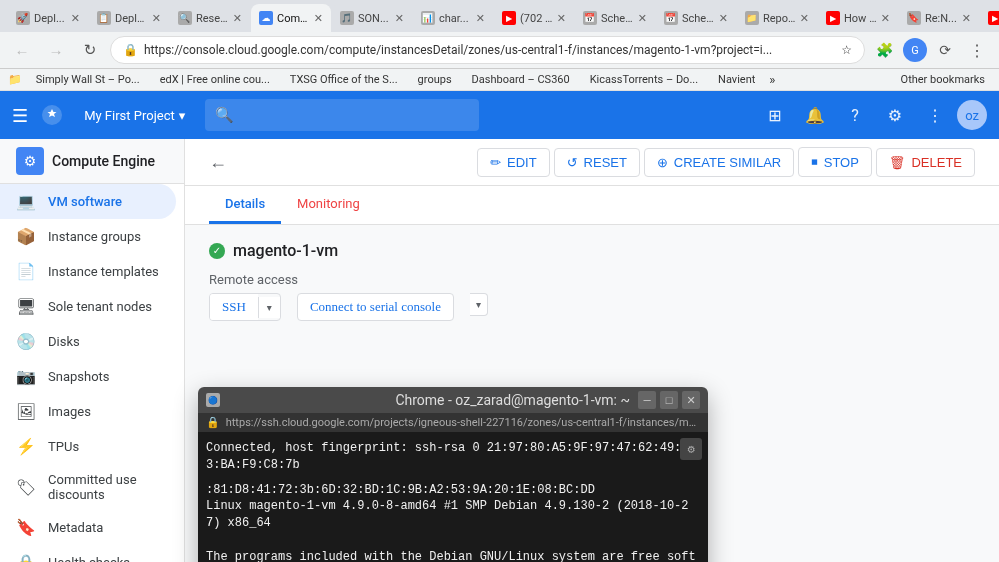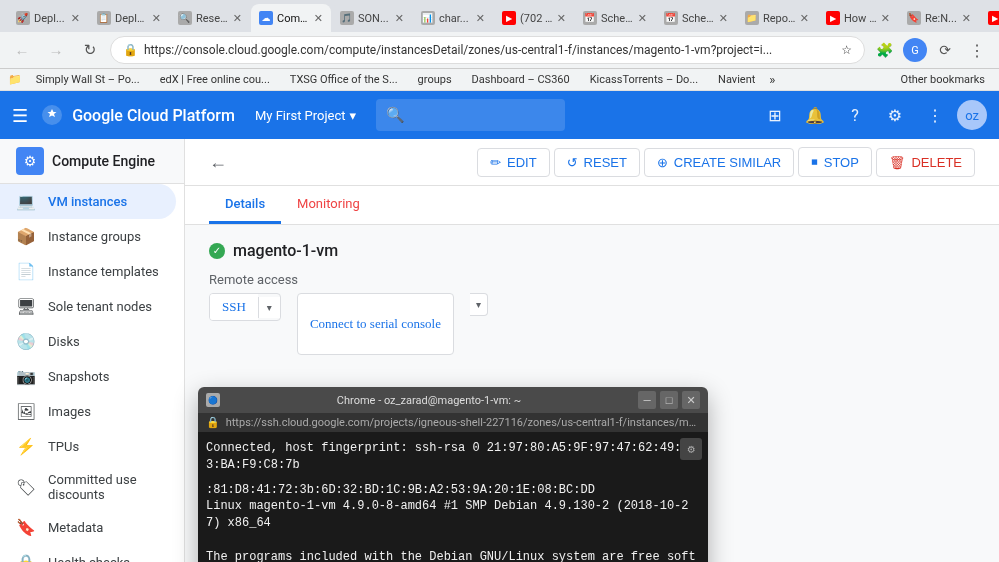--- a/index.html
+++ b/index.html
@@ -79,28 +79,28 @@
     .status-dot { width:16px;height:16px;border-radius:50%;background:#34a853;display:flex;align-items:center;justify-content:center; }
     .status-dot::after { content:'✓';color:#fff;font-size:10px; }
     .vm-name-text { font-size:16px;font-weight:500;color:#202124; }
 
     .remote-access { margin-bottom:12px; }
     .remote-access-label { font-size:13px;color:#5f6368;margin-bottom:6px; }
     .ssh-row { display:flex;align-items:flex-start;gap:16px;font-family:Liberation Serif, serif; }
     .ssh-btn { display:flex;align-items:center;gap:0;border:1px solid #dadce0;border-radius:4px;overflow:hidden; }
     .ssh-main { padding:5px 12px;background:#fff;font-size:13px;color:#1a73e8;font-weight:500;cursor:pointer; }
     .ssh-dropdown { padding:5px 8px;background:#fff;border-left:1px solid #dadce0;cursor:pointer;font-size:10px;color:#5f6368; }
-    .connect-serial { padding:22px 12px;border:1px solid #dadce0;border-radius:4px;background:#fff;font-size:13px;color:#1a73e8;cursor:pointer; }
+    .connect-serial { padding:5px 12px;border:1px solid #dadce0;border-radius:4px;background:#fff;font-size:13px;color:#1a73e8;cursor:pointer; }
     .serial-dropdown { padding:5px 6px;border:1px solid #dadce0;border-left:none;border-radius:0 4px 4px 0;background:#fff;cursor:pointer;font-size:10px;color:#5f6368; }
 
     
     .terminal-window { position:absolute;top:248px;left:198px;width:510px;z-index:10;border-radius:6px;overflow:hidden;box-shadow:0 8px 24px rgba(0,0,0,0.3); }
     .terminal-titlebar { background:#4a4a4a;display:flex;align-items:center;padding:4px 8px;gap:8px; }
     .terminal-favicon { width:14px;height:14px;border-radius:2px;background:#aaa;font-size:8px;display:flex;align-items:center;justify-content:center; }
-    .terminal-title { flex:1;font-size:11px;color:#ddd;text-align:center; }
+    .terminal-title { flex:1;font-size:14px;color:#ddd;text-align:right; }
     .terminal-win-btns { display:flex;gap:4px; }
     .terminal-win-btn { width:18px;height:18px;border-radius:2px;background:#666;display:flex;align-items:center;justify-content:center;cursor:pointer;font-size:11px;color:#ccc; }
     .terminal-address-bar { background:#333;padding:3px 8px;display:flex;align-items:center;gap:6px;font-size:11px;color:#aaa; }
     .terminal-lock { color:#aaa;font-size:11px; }
     .terminal-url { overflow:hidden;text-overflow:ellipsis;white-space:nowrap;flex:1; }
     .terminal-body { background:#1a1a1a;padding:8px;font-family:'Courier New',monospace;font-size:12px;color:#f0f0f0;height:250px;overflow:hidden;position:relative; }
     .terminal-icons { display:flex;gap:4px;position:absolute;top:6px;right:6px; }
     .terminal-icon-btn { width:22px;height:22px;background:#444;border-radius:3px;display:flex;align-items:center;justify-content:center;cursor:pointer;font-size:12px;color:#aaa; }
     .terminal-line { line-height:1.4;white-space:pre-wrap;word-break:break-all; }
     @keyframes blink { 0%,50%{opacity:1}51%,100%{opacity:0} }
@@ -211,21 +211,20 @@
 
   <div class="main-content">
 
     <div class="gcp-header">
       <span class="hamburger">☰</span>
       <div class="gcp-logo">
         <svg class="gcp-logo-icon" viewBox="0 0 24 24" fill="none">
           <circle cx="12" cy="12" r="10" fill="#fff" opacity="0.2"></circle>
           <path d="M12 6l1.5 3h3l-2.5 2 1 3L12 12.5l-3 1.5 1-3L7.5 9h3z" fill="#fff"></path>
         </svg>
-        <span class="gcp-logo-text">Google Cloud Platform</span>
       </div>
       <div class="gcp-project">
         <span>My First Project</span>
         <span>▾</span>
       </div>
       <div class="gcp-search">
         <span class="gcp-search-icon">🔍</span>
       </div>
       <div class="header-spacer"></div>
       <div class="header-icons">
@@ -240,21 +239,21 @@
 
     <div class="body-area" style="position:relative;">
 
       <div class="sidebar">
         <div class="sidebar-header">
           <div class="sidebar-header-icon">⚙</div>
           <span class="sidebar-header-text">Compute Engine</span>
         </div>
         <div class="sidebar-item active">
           <span class="icon">💻</span>
-          <span>VM instances</span>
+          <span>VM software</span>
         </div>
         <div class="sidebar-item">
           <span class="icon">📦</span>
           <span>Instance groups</span>
         </div>
         <div class="sidebar-item">
           <span class="icon">📄</span>
           <span>Instance templates</span>
         </div>
         <div class="sidebar-item">

